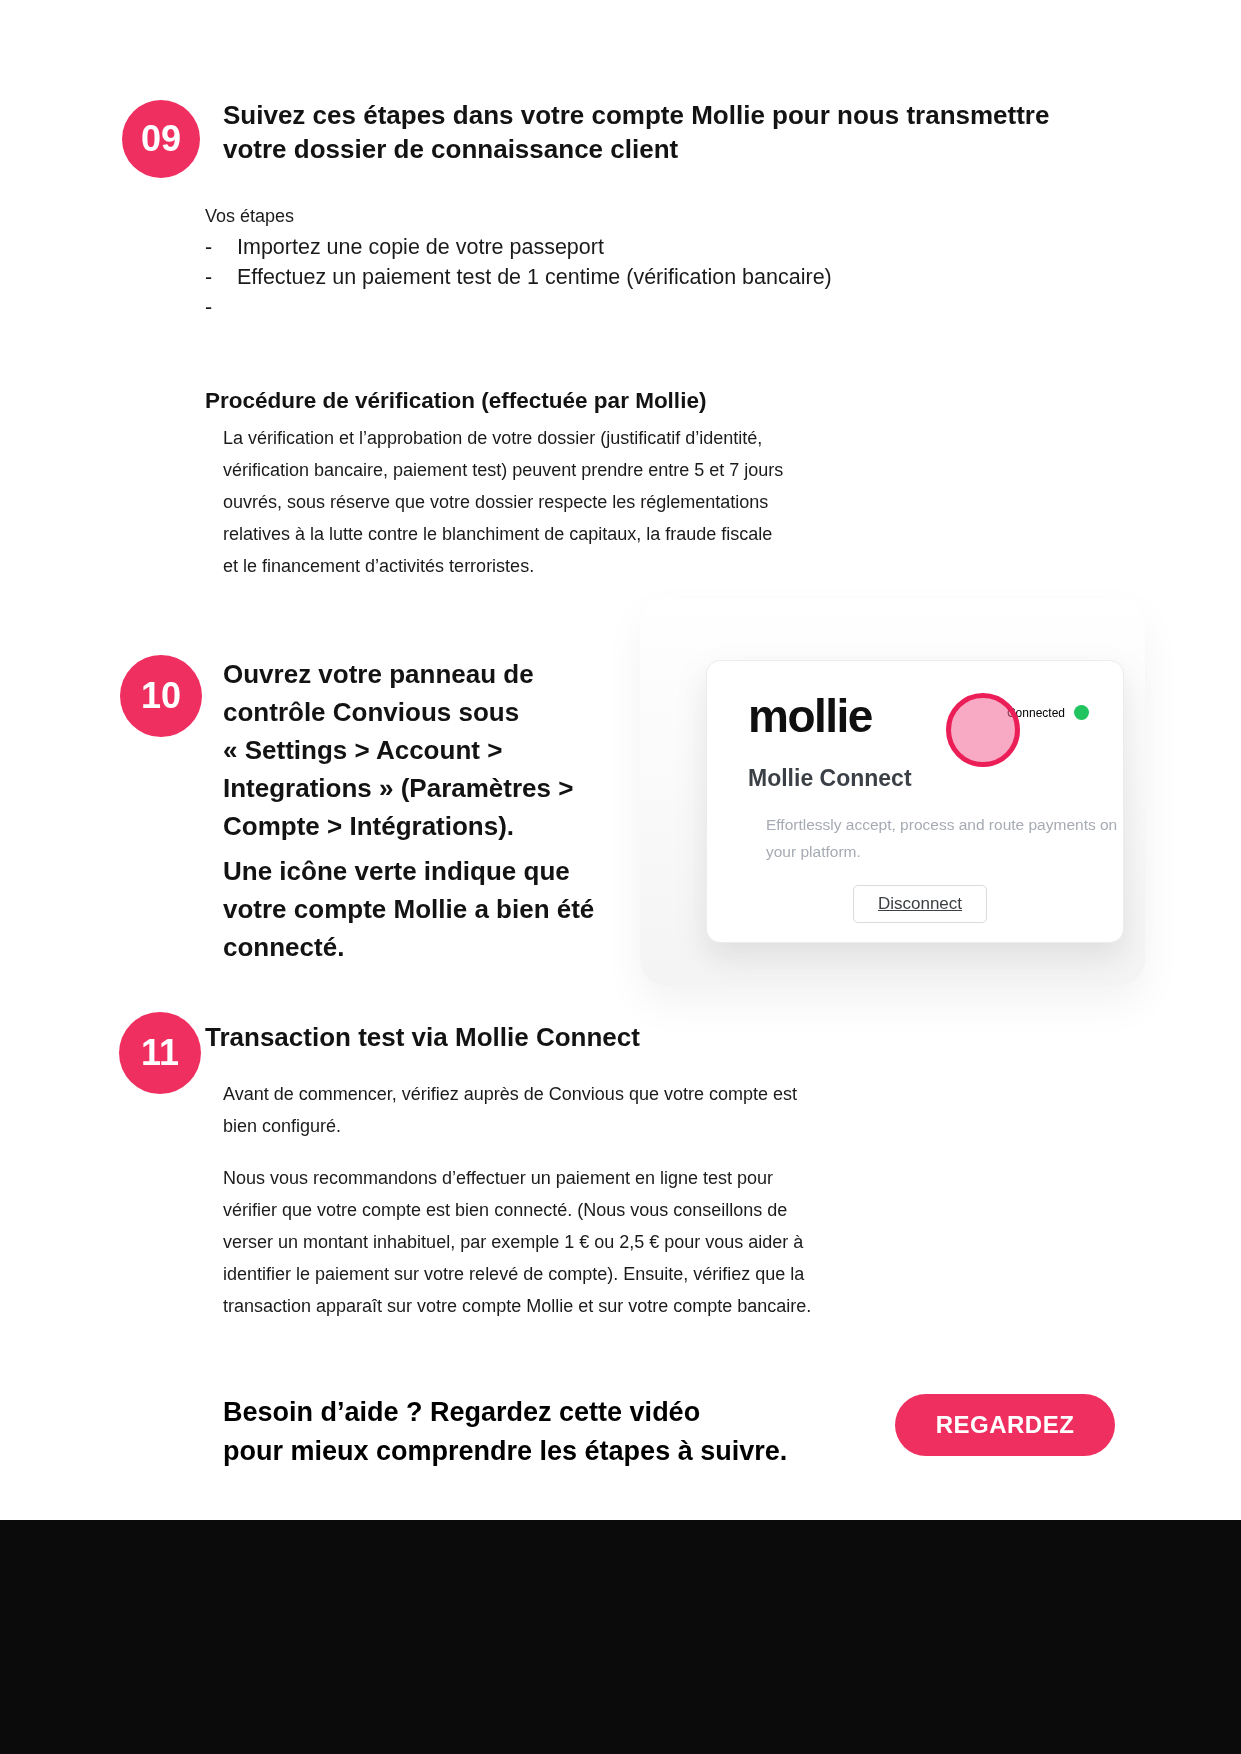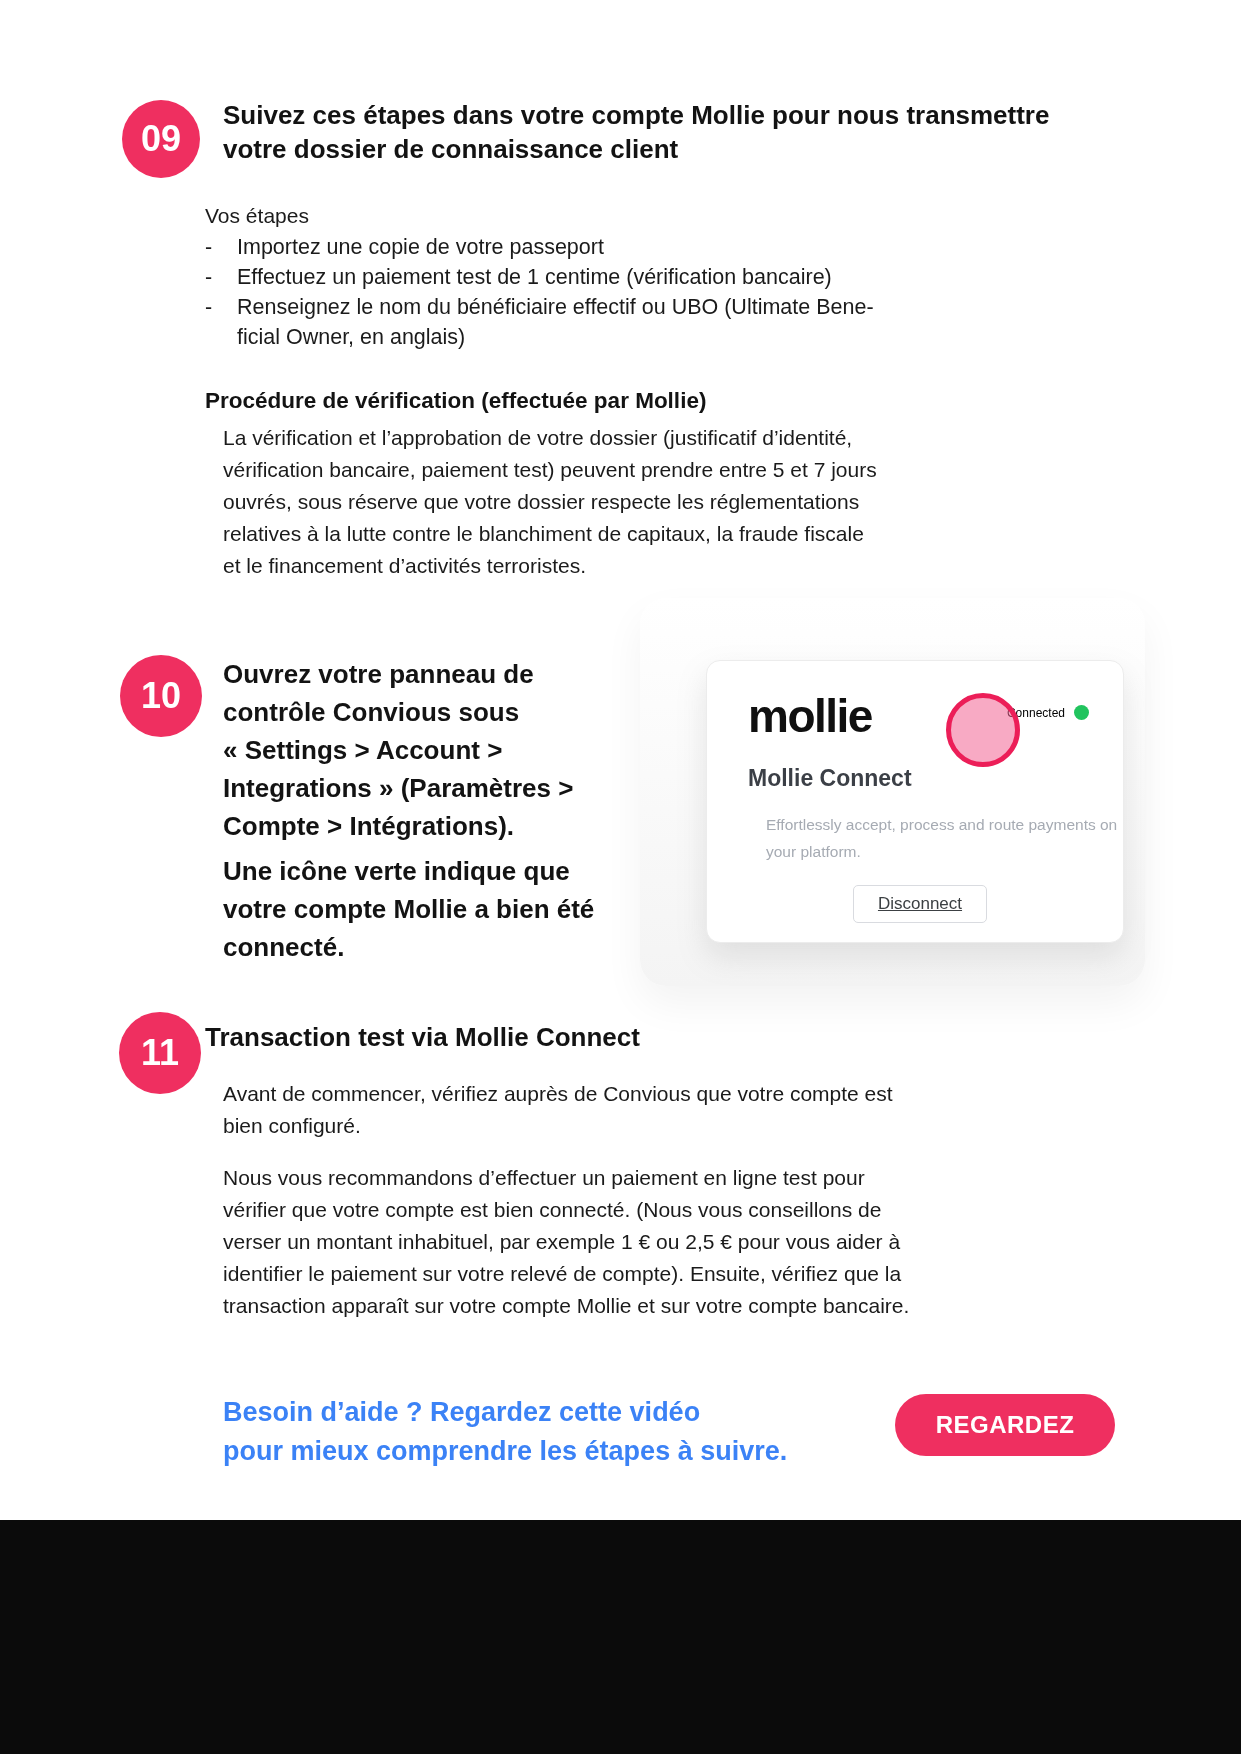--- a/index.html
+++ b/index.html
@@ -15,21 +15,21 @@
   
   .badge {
     position:absolute; border-radius:50%;
     background:#EF2F60; color:#ffffff;
     display:flex; align-items:center; justify-content:center;
     font-weight:bold; font-size:36px; letter-spacing:0;
   }
 
   .h-step { font-weight:bold; font-size:26px; line-height:34px; color:#131313; }
   .h-step10 { font-weight:bold; font-size:26px; line-height:38px; color:#131313; }
-  .body-txt { font-size:21px; line-height:32px; color:#1b1b1b; }
+  .body-txt { font-size:18px; line-height:32px; color:#1b1b1b; }
   .subhead { font-weight:bold; font-size:22.5px; color:#131313; }
 
   .bullets { font-size:21.5px; line-height:30px; color:#1b1b1b; }
   .bullet-row { display:flex; }
   .bullet-dash { width:32px; flex:0 0 32px; }
   .bullet-text { white-space:pre-line; }
 
   
   .card-backdrop {
     position:absolute; left:640px; top:598px; width:505px; height:388px;
@@ -61,21 +61,21 @@
   .card-title { position:absolute; left:41px; top:104px; font-weight:bold; font-size:23px; color:#3b3f46; }
   .card-desc { position:absolute; left:41px; top:150px; font-size:15.5px; line-height:27px; color:#a6abb3; }
   .disconnect-btn {
     position:absolute; left:146px; top:224px; width:134px; height:38px;
     background:#ffffff; border:1px solid #d9dbe0; border-radius:5px;
     display:flex; align-items:center; justify-content:center;
     font-size:17px; color:#3c4043; cursor:pointer;text-decoration:underline;
   }
 
   
-  .help-text { font-weight:bold; font-size:27px; line-height:39px; color:#3b82f6; }
+  .help-text { font-weight:bold; font-size:27px; line-height:39px; color:#000000; }
   .pill-btn {
     position:absolute; background:#EF2F60; color:#ffffff;
     border:none; border-radius:33px; cursor:pointer;
     display:flex; align-items:center; justify-content:center;
     font-weight:bold; font-family:"Liberation Sans", sans-serif;
   }
   .watch-btn { left:895px; top:1394px; width:220px; height:62px; font-size:24px; letter-spacing:0.5px; }
 
   
   .footer {
@@ -99,22 +99,20 @@
     <div class="bullet-row">
       <span class="bullet-dash">-</span>
       <span class="bullet-text">Importez une copie de votre passeport</span>
     </div>
     <div class="bullet-row">
       <span class="bullet-dash">-</span>
       <span class="bullet-text">Effectuez un paiement test de 1 centime (vérification bancaire)</span>
     </div>
     <div class="bullet-row">
       <span class="bullet-dash">-</span>
-      <span class="bullet-text">Renseignez le nom du bénéficiaire effectif ou UBO (Ultimate Bene-
-ficial Owner, en anglais)</span>
     </div>
   </div>
 
   <div class="abs subhead" style="left:205px; top:388px;">Procédure de vérification (effectuée par Mollie)</div>
 
   <div class="abs body-txt pre" style="left:205px; top:422px; width:840px;">La vérification et l’approbation de votre dossier (justificatif d’identité,
 vérification bancaire, paiement test) peuvent prendre entre 5 et 7 jours
 ouvrés, sous réserve que votre dossier respecte les réglementations
 relatives à la lutte contre le blanchiment de capitaux, la fraude fiscale
 et le financement d’activités terroristes.</div>

